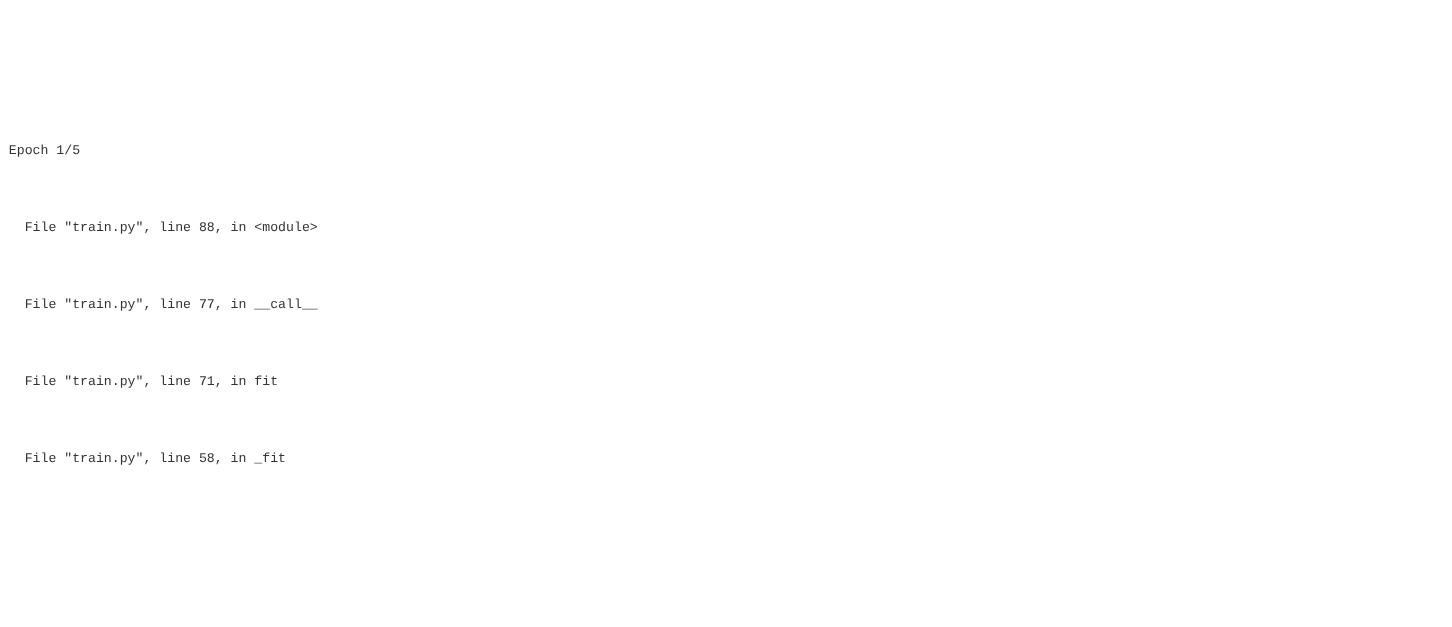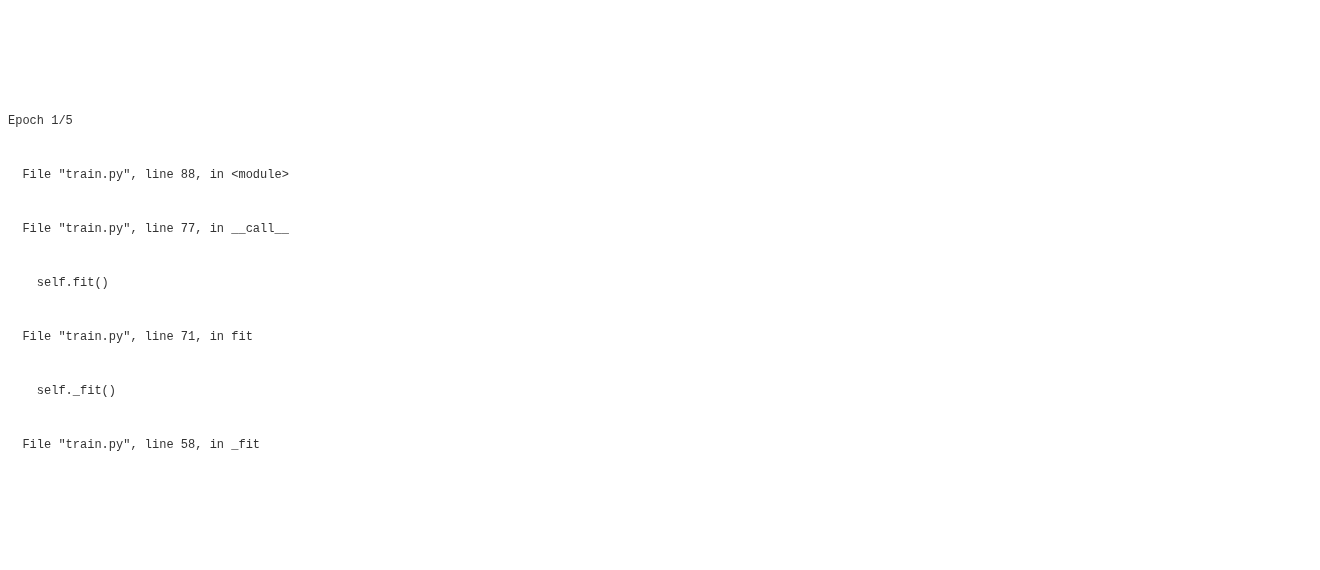--- a/index.html
+++ b/index.html
@@ -11,34 +11,33 @@
       background: #ffffff;
       font-family: "Consolas", "Monaco", "Courier New", monospace;
       font-size: 12px;
       line-height: 1.5;
       color: #333333;
       padding: 4px 8px;
       white-space: pre;
     }
     .console-line {
       display: block;
+      margin-top: 16px;
     }
   </style>
 </head>
 <body>
 
 
 
 <div>
   <span class="console-line">Epoch 1/5</span>
   <span class="console-line">  File "train.py", line 88, in &lt;module&gt;</span>
   <span class="console-line">  File "train.py", line 77, in __call__</span>
-  <span class="console-line">    self.fit()</span>
   <span class="console-line">  File "train.py", line 71, in fit</span>
-  <span class="console-line">    self._fit()</span>
   <span class="console-line">  File "train.py", line 58, in _fit</span>
   
   
   
   
   
   
   
   
   

